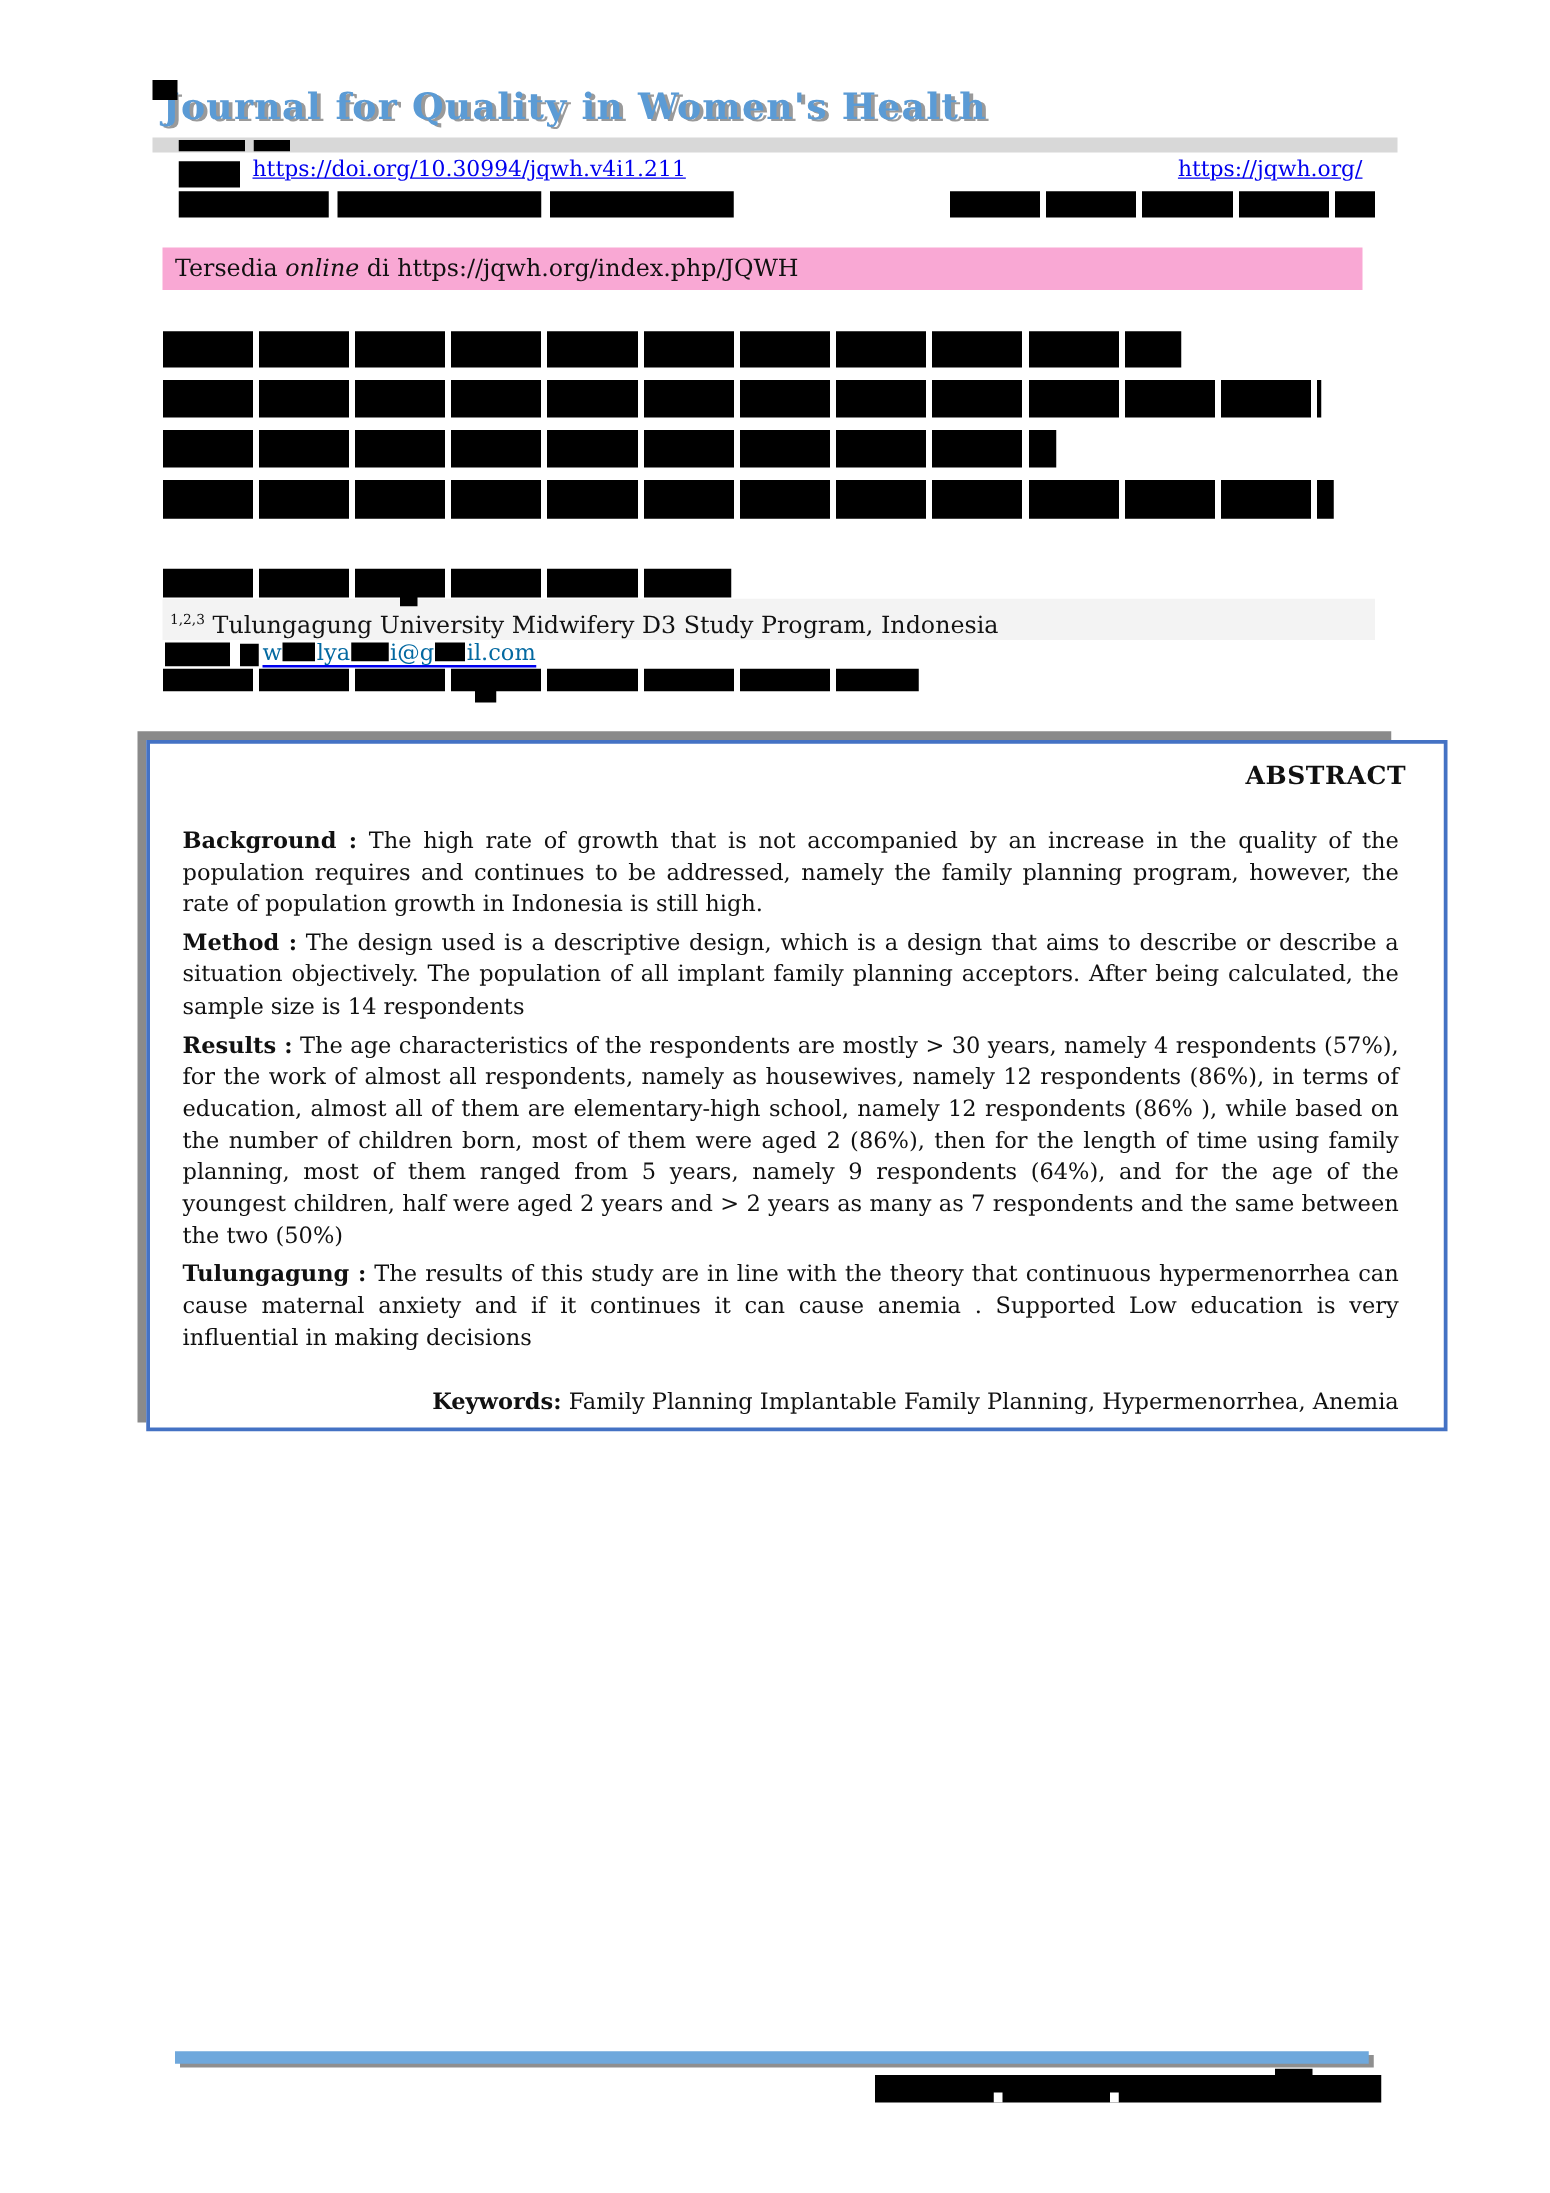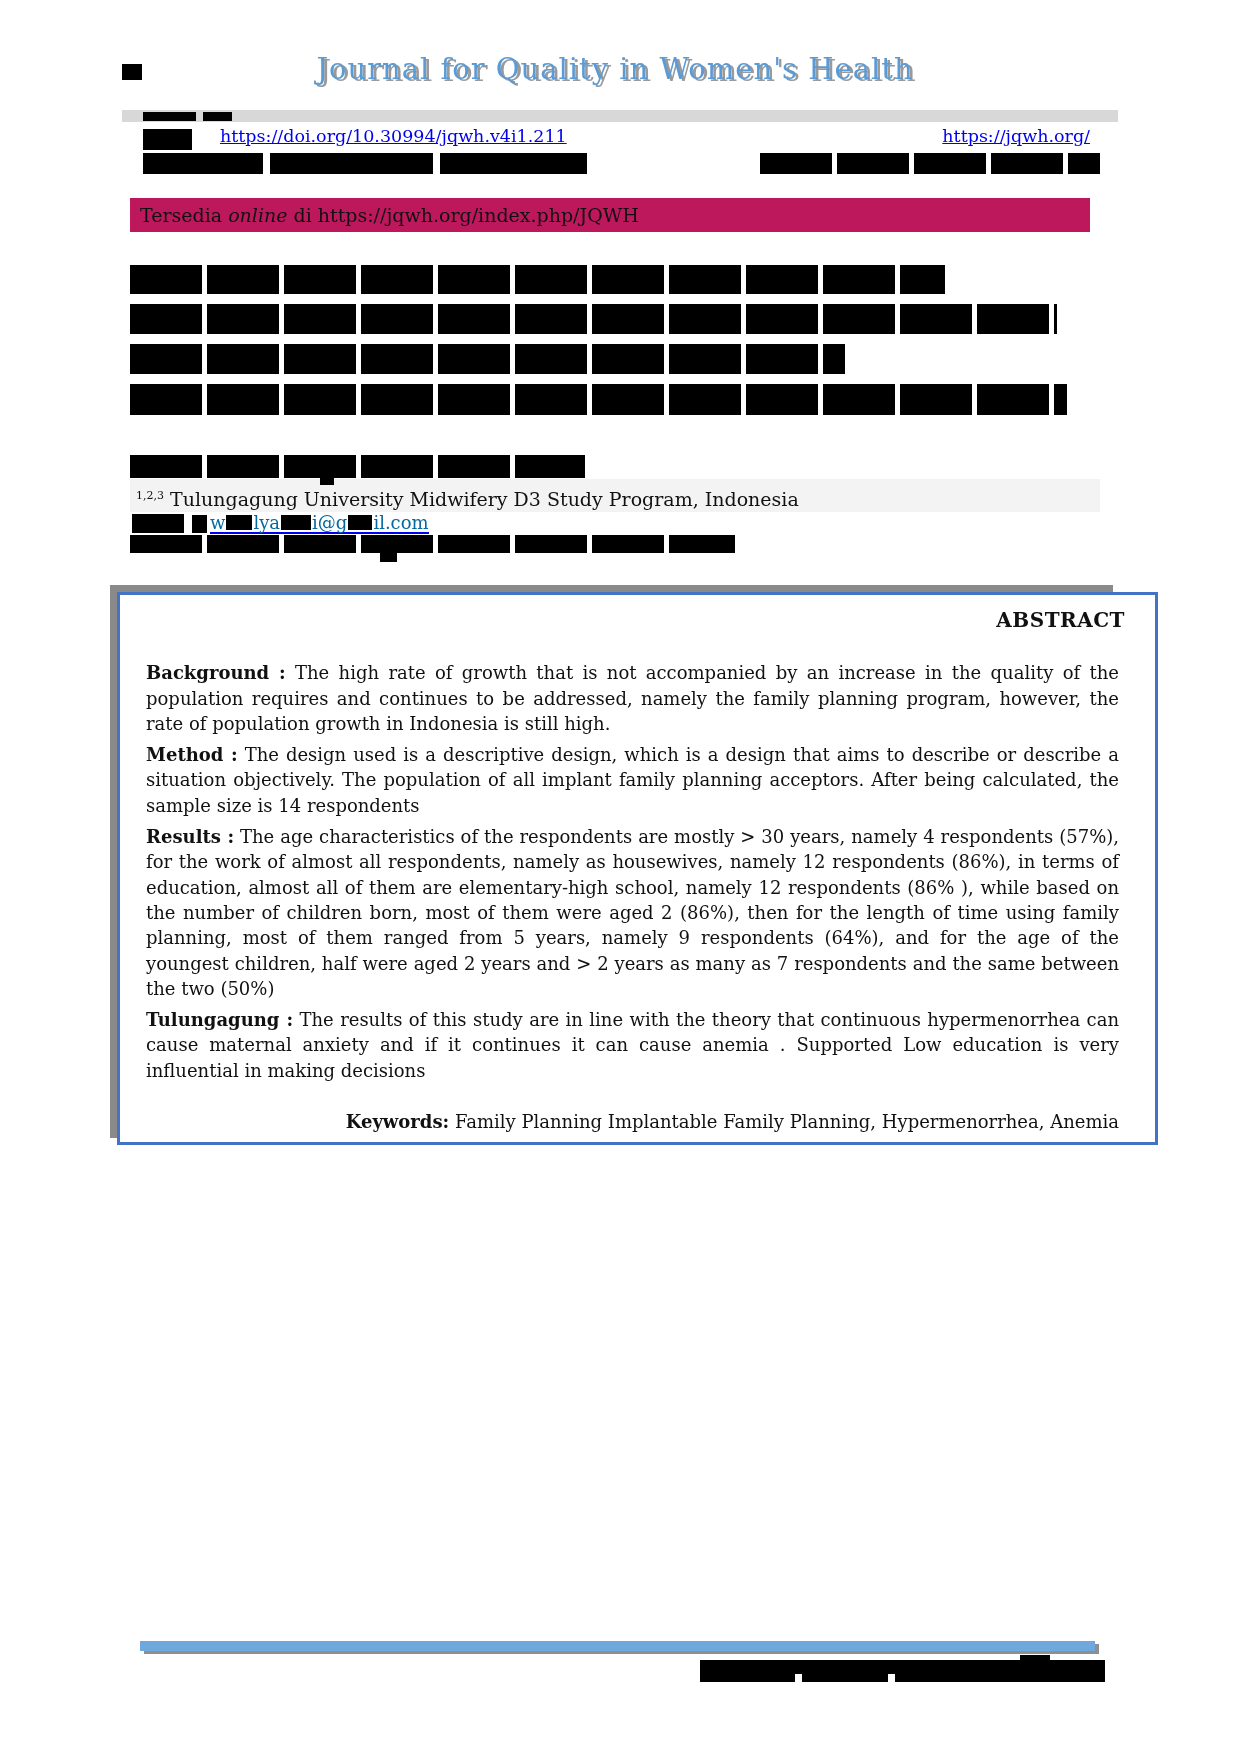--- a/index.html
+++ b/index.html
@@ -3,30 +3,30 @@
 <meta charset="utf-8">
 <style>
   html,body{margin:0;padding:0;background:#ffffff;}
   .page{
     position:relative;width:1240px;height:1754px;margin:0 auto;background:#ffffff;
     font-family:"DejaVu Serif","Liberation Serif",serif;overflow:hidden;
   }
   .abs{position:absolute;}
   
   .journal-title{
-    left:130px;top:52px;width:970px;text-align:center;
-    font-size:29px;font-weight:normal;color:#5b9bd5;letter-spacing:1px;
+    left:130px;top:68px;width:970px;text-align:left;
+    font-size:29px;font-weight:bold;color:#5b9bd5;letter-spacing:1px;
     text-shadow:3px 2px 0 #9a9a9a;
   }
   .gray-band{left:122px;top:110px;width:996px;height:12px;background:#d8d8d8;}
   .link{color:#0000ee;text-decoration:underline;cursor:pointer;}
-  .doi-link{left:220px;top:126px;font-size:17.5px;}
+  .doi-link{left:202px;top:126px;font-size:17.5px;}
   .site-link{right:150px;top:126px;font-size:17.5px;}
   .tersedia-bar{
-    left:130px;top:198px;width:960px;height:34px;background:#be185d;
+    left:130px;top:198px;width:960px;height:34px;background:#f9a8d4;
     font-size:19px;line-height:34px;padding-left:10px;box-sizing:border-box;color:#111;
   }
   
   .affil-bar{
     left:130px;top:479px;width:970px;height:33px;background:#f3f3f3;
     font-size:19px;line-height:33px;padding-left:6px;box-sizing:border-box;color:#111;
   }
   .affil-bar sup{font-size:11px;}
   
   .email-line{

